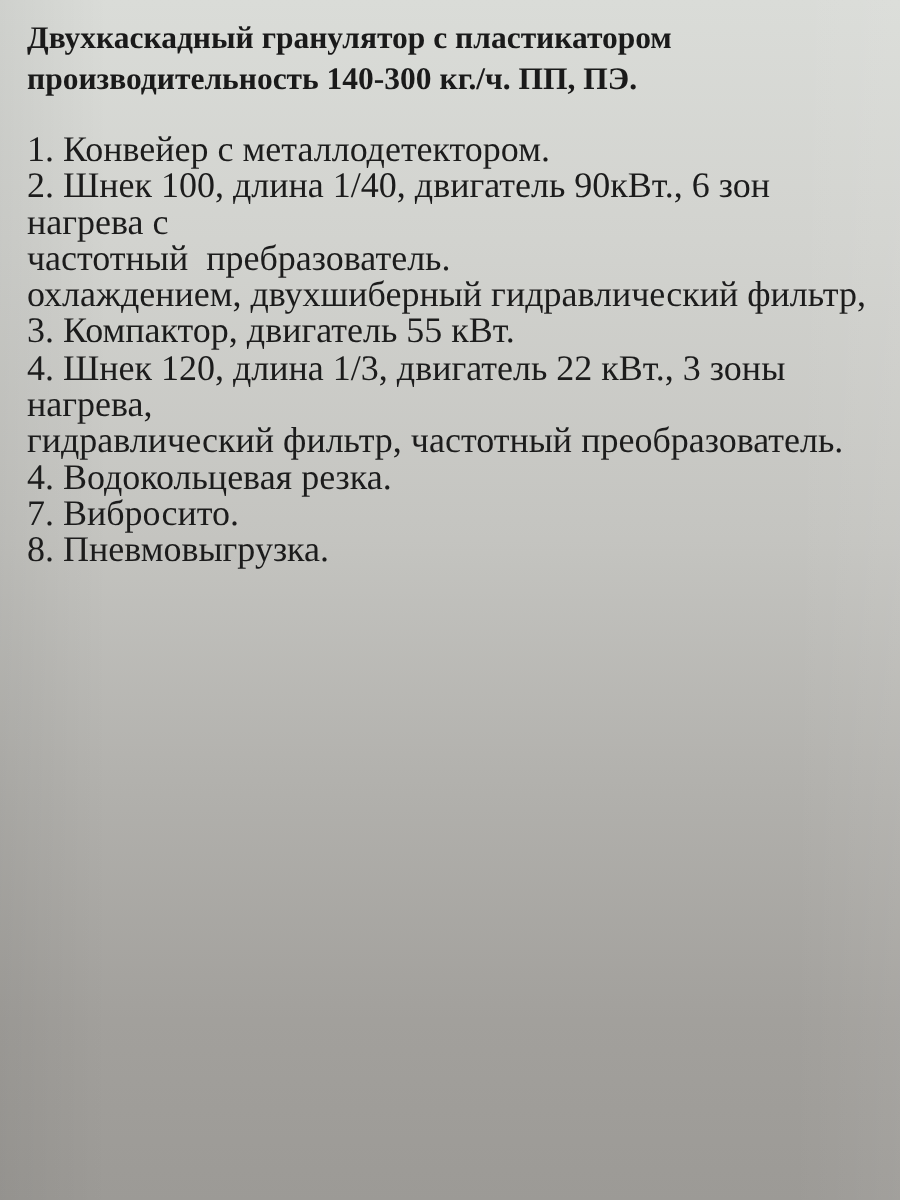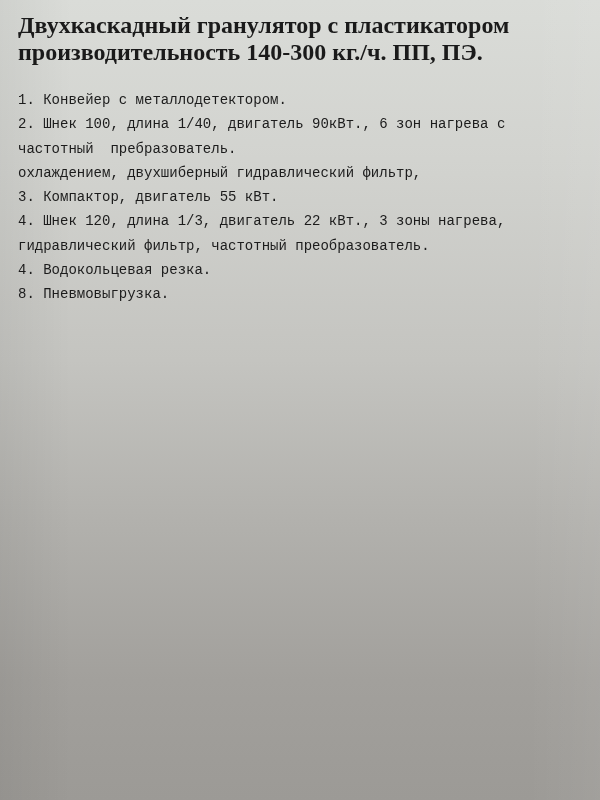--- a/index.html
+++ b/index.html
@@ -9,28 +9,27 @@
       position: relative;
       font-family: "Liberation Serif", "DejaVu Serif", serif;
       color: #1e1e1e;
     }
     .vignette {
       position: absolute; inset: 0; pointer-events: none;
       background: linear-gradient(90deg, rgba(0,0,0,0.05) 0%, rgba(0,0,0,0) 12%, rgba(0,0,0,0) 88%, rgba(255,255,255,0.06) 100%);
     }
     .doc { position: absolute; left: 18px; top: 12px; width: 575px; }
     .title {
-      font-weight: bold; font-size: 24px; line-height: 27px;
+      font-weight: bold; font-size: 21px; line-height: 27px;
       margin: 0; color: #1a1a1a;
     }
     .list { margin-top: 22px; }
     .item {
-      font-size: 14px; line-height: 24.3px; color: #1c1c1c;
+      font-size: 24px; line-height: 24.3px; color: #1c1c1c;
       white-space: pre-wrap;
-      font-family: Liberation Mono, monospace;
     }
   </style>
 </head>
 <body>
 
 <div class="vignette"></div>
 
 <div class="doc">
   <div class="title">
     <div>Двухкаскадный гранулятор с пластикатором</div>
@@ -50,16 +49,19 @@
       <div class="item">3. Компактор, двигатель 55 кВт.</div>
     </div>
     <div>
       <div class="item">4. Шнек 120, длина 1/3, двигатель 22 кВт., 3 зоны нагрева,</div>
       <div class="item">гидравлический фильтр, частотный преобразователь.</div>
     </div>
     <div>
       <div class="item">4. Водокольцевая резка.</div>
     </div>
     <div>
+      <div class="item">7. Вибросито.</div>
+    </div>
+    <div>
       <div class="item">8. Пневмовыгрузка.</div>
     </div>
   </div>
 </div>
 
 </body></html>

